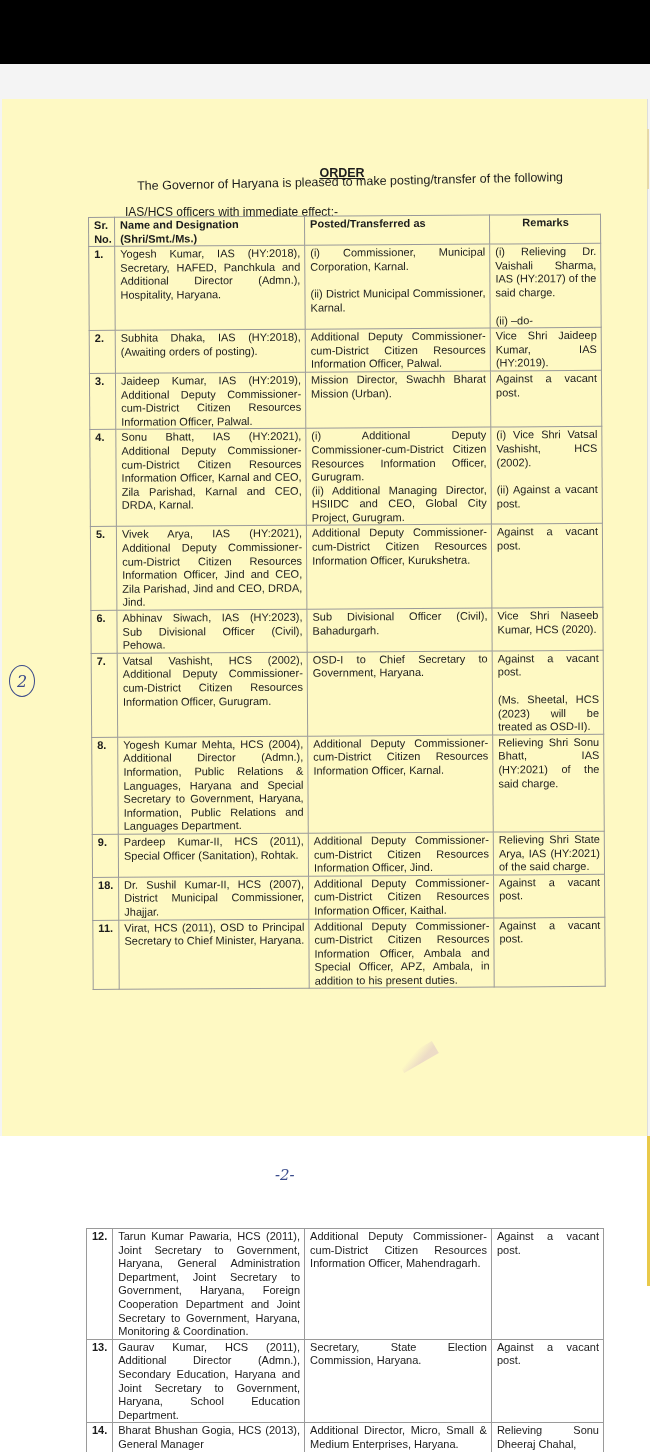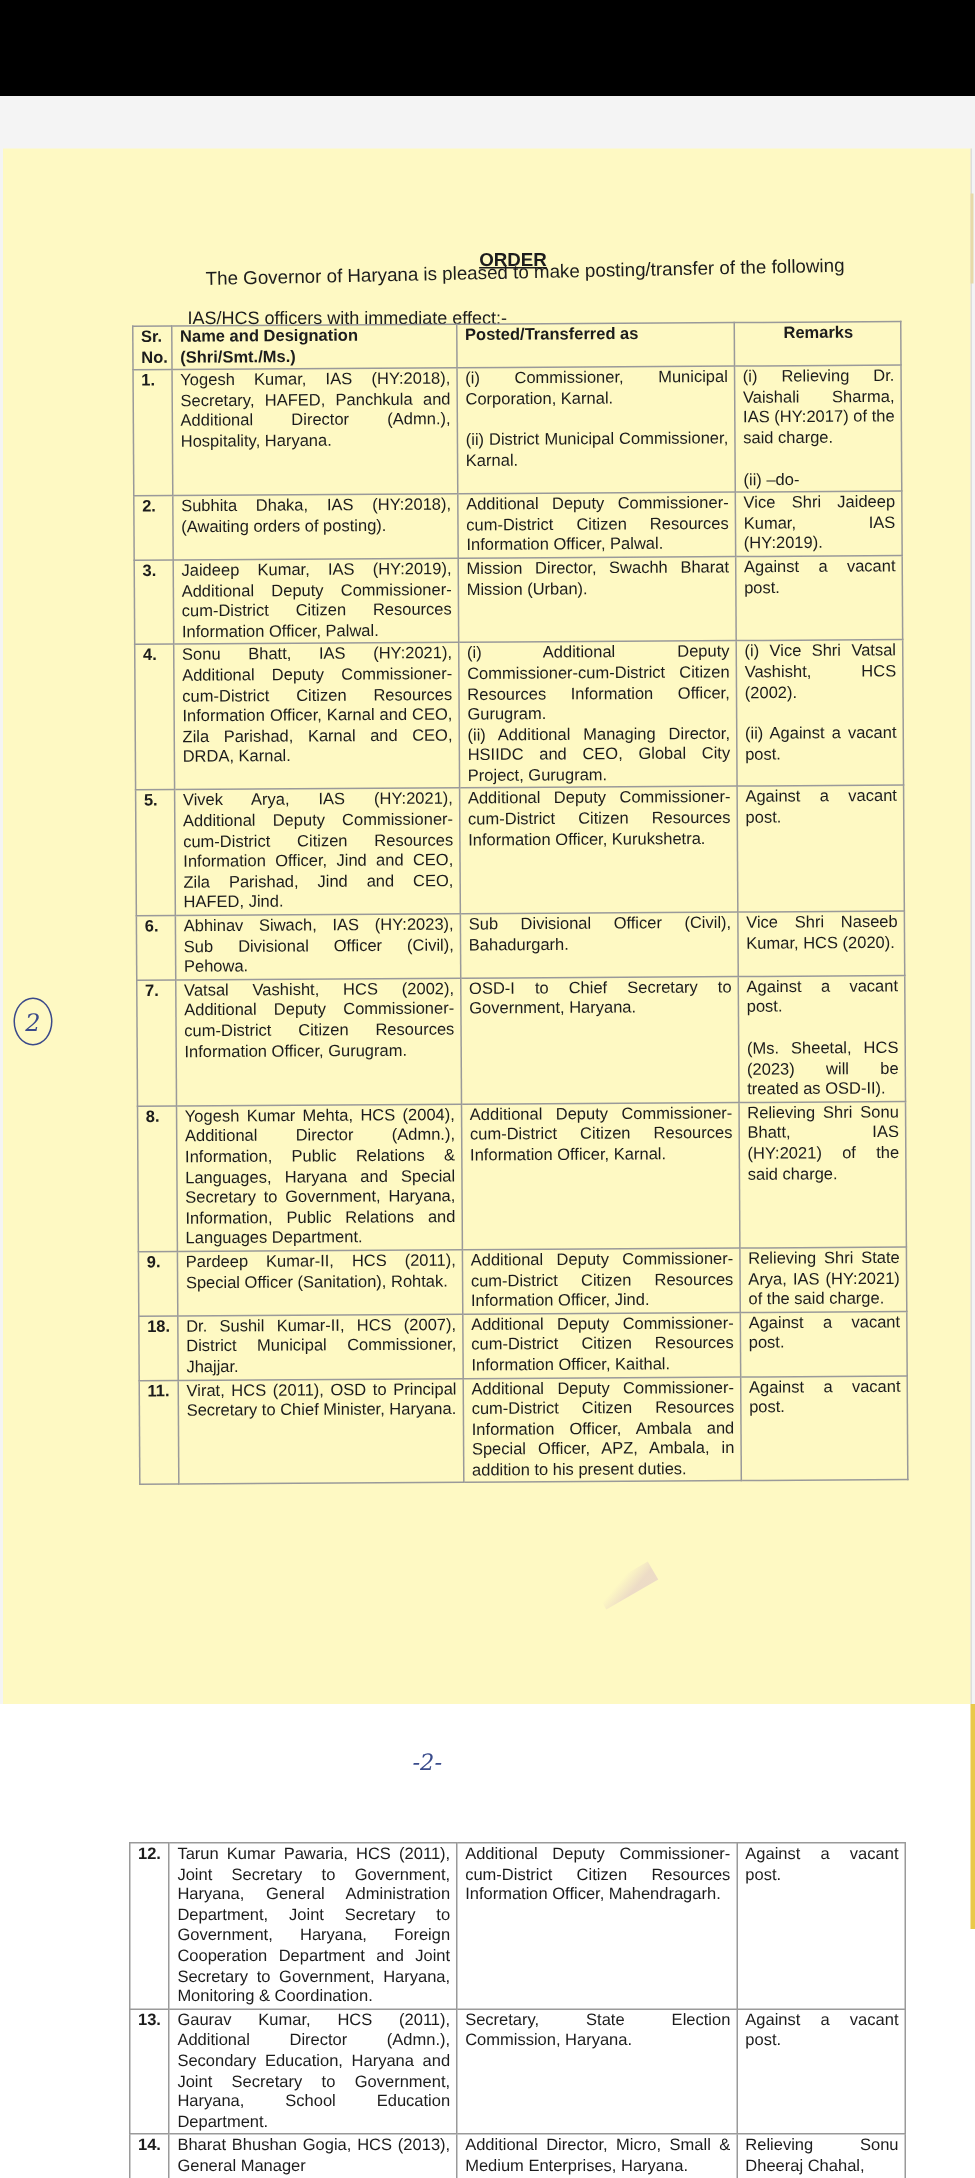--- a/index.html
+++ b/index.html
@@ -131,21 +131,21 @@
             <span class="block">(ii) Additional Managing Director, HSIIDC and CEO, Global City Project, Gurugram.</span>
           </td>
           <td>
             <span class="block">(i) Vice Shri Vatsal Vashisht, HCS (2002).</span>
             <span class="gap"></span>
             <span class="block">(ii) Against a vacant post.</span>
           </td>
         </tr>
         <tr>
           <td class="sr">5.</td>
-          <td>Vivek Arya, IAS (HY:2021), Additional Deputy Commissioner-cum-District Citizen Resources Information Officer, Jind and CEO, Zila Parishad, Jind and CEO, HAFED, Jind.</td>
+          <td>Vivek Arya, IAS (HY:2021), Additional Deputy Commissioner-cum-District Citizen Resources Information Officer, Jind and CEO, Zila Parishad, Jind and CEO, DRDA, Jind.</td>
           <td>
             <span class="block">Additional Deputy Commissioner-cum-District Citizen Resources Information Officer, Kurukshetra.</span>
           </td>
           <td>
             <span class="block">Against a vacant post.</span>
           </td>
         </tr>
         <tr>
           <td class="sr">6.</td>
           <td>Abhinav Siwach, IAS (HY:2023), Sub Divisional Officer (Civil), Pehowa.</td>

